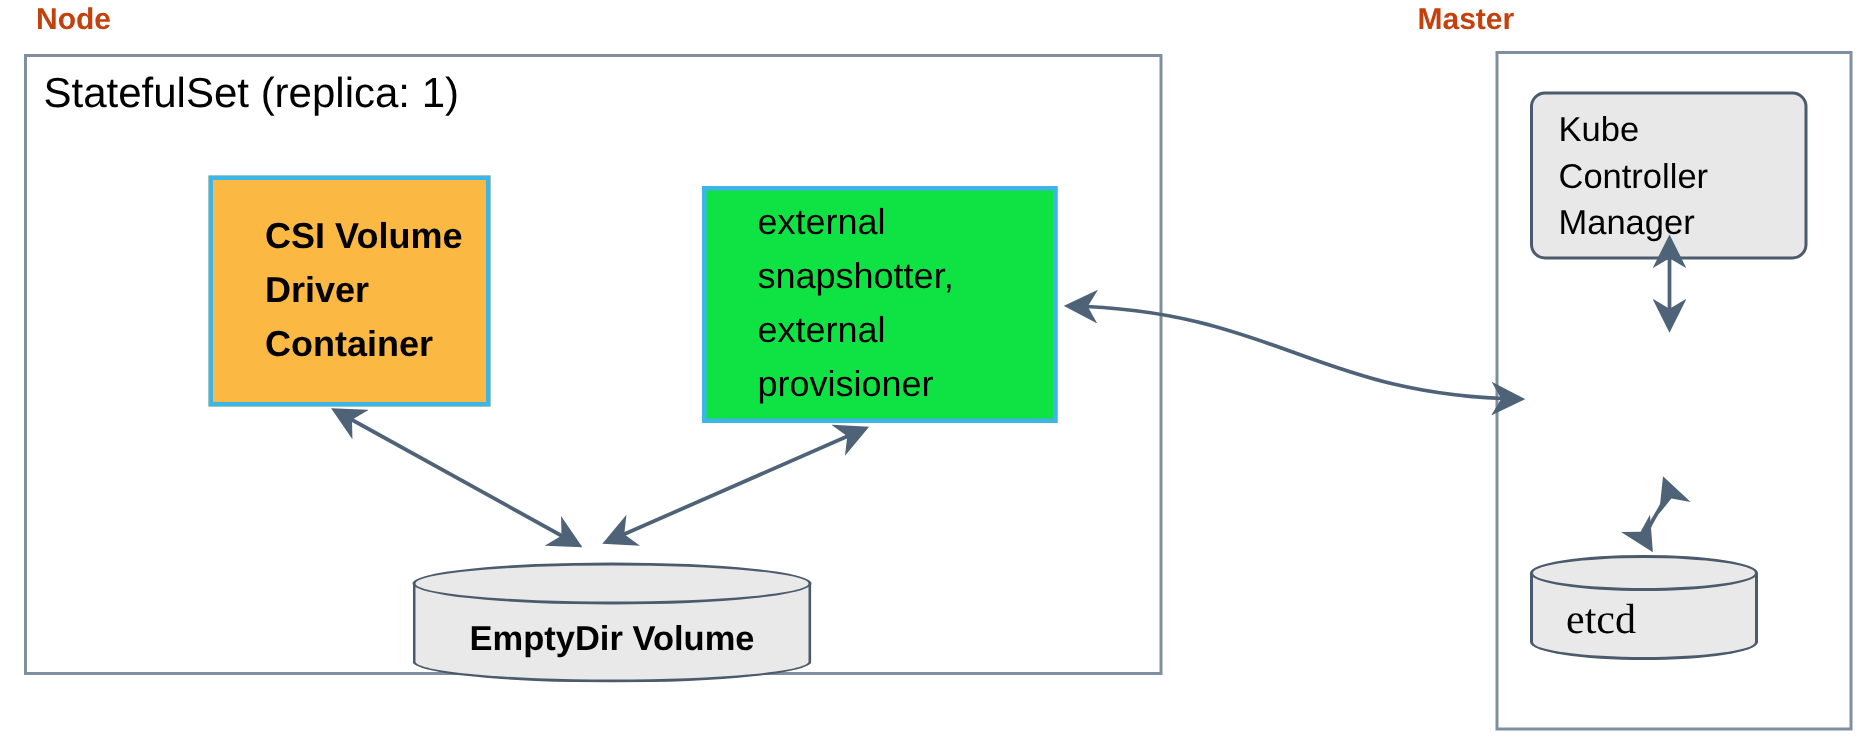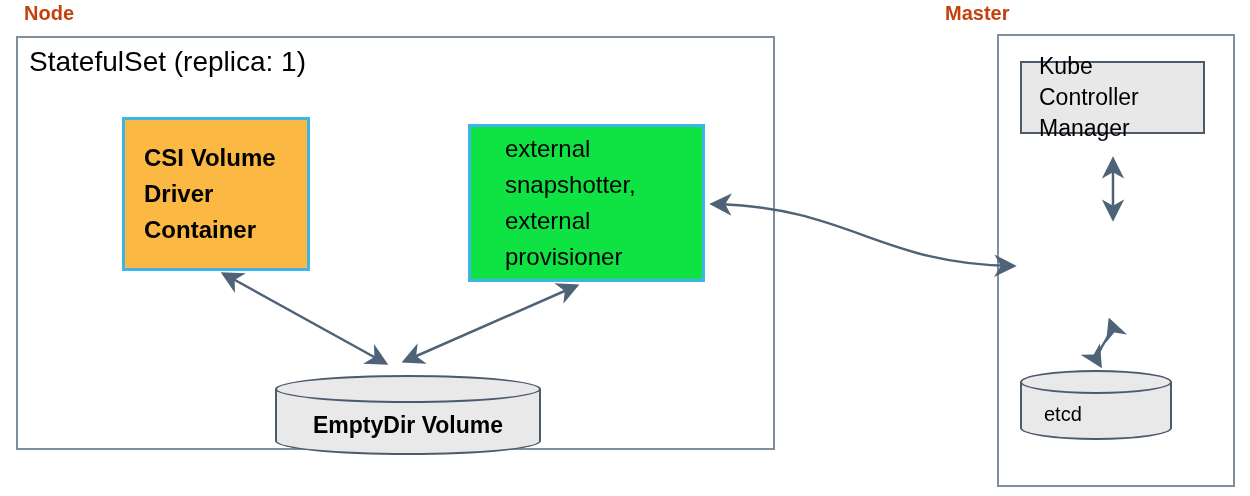--- a/index.html
+++ b/index.html
@@ -49,43 +49,44 @@
   .master-box { left: 997px; top: 34px; width: 238px; height: 453px; }
 
   .colored-box {
     position: absolute;
     border: 3px solid var(--accent-cyan);
     display: flex;
     align-items: center;
     white-space: pre-line;
   }
   .csi-box {
-    left: 122px; top: 117px; width: 188px; height: 154px;
+    left: 139px; top: 117px; width: 188px; height: 154px;
     background: var(--accent-orange);
     font-size: 24px; line-height: 36px; font-weight: 600;
     padding-left: 19px;
+    justify-content: center;
   }
   .ext-box {
     left: 468px; top: 124px; width: 237px; height: 158px;
     background: var(--accent-green);
     font-size: 24px; line-height: 36px; font-weight: 400;
     padding-left: 34px;
     align-items: center;
   }
   .gray-box {
     position: absolute;
     border: 2px solid var(--slate-border);
     background: var(--box-gray);
     display: flex;
     align-items: center;
     white-space: pre-line;
   }
   .kcm-box {
-    left: 1020px; top: 61px; width: 185px; height: 73px;
-    font-size: 23px; line-height: 31px; padding-left: 17px;
+    left: 1020px; top: 61px; width: 185px; height: 112px;
+    font-size: 23px; line-height: 31px; padding-left: 17px; border-radius: 10px;
   }
   .api-box {
     left: 1020px; top: 222px; width: 185px; height: 95px;
     font-size: 25px; padding-left: 17px;
   }
   .grpc-label {
     position: absolute;
     left: 320px; top: 291px;
     font-size: 23px;
     font-weight: 600;
@@ -119,21 +120,21 @@
     top: 28px; bottom: 8px;
     justify-content: center;
     font-size: 23px; font-weight: 600;
   }
   .etcd-cyl { left: 1020px; top: 370px; width: 152px; height: 70px; }
   .etcd-cyl .cyl-top { height: 24px; }
   .etcd-cyl .cyl-body { top: 12px; border-radius: 0 0 50% 50% / 0 0 12px 12px; }
   .etcd-cyl .cyl-label {
     top: 24px; bottom: 6px;
     justify-content: flex-start; padding-left: 24px;
-    font-size: 20px; font-weight: 400;
+    font-size: 28px; font-weight: 400; font-family: Liberation Serif, serif;
   }
 
   svg.arrow-layer {
     position: absolute;
     left: 0; top: 0;
     width: 1250px; height: 496px;
     z-index: 5;
     pointer-events: none;
   }
   svg.arrow-layer path.arrow {

